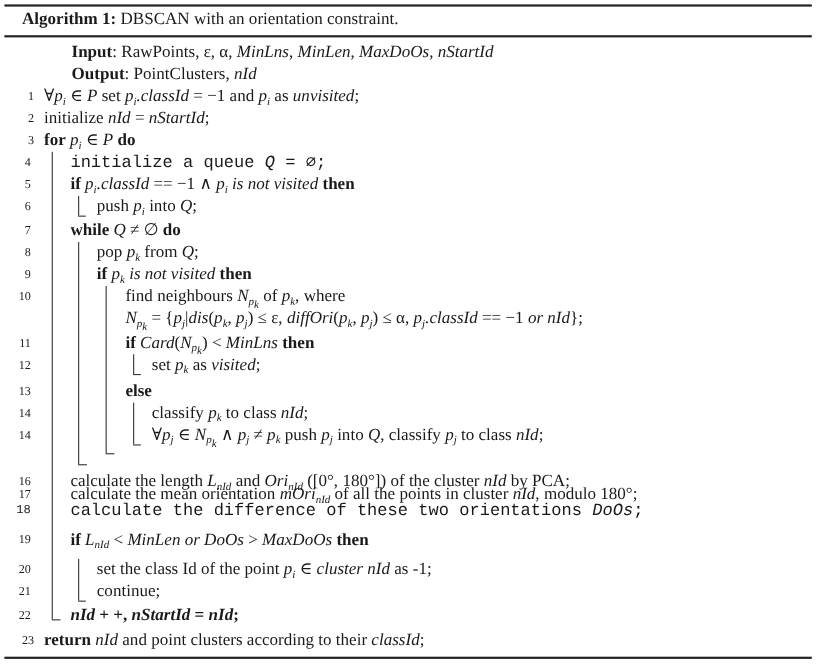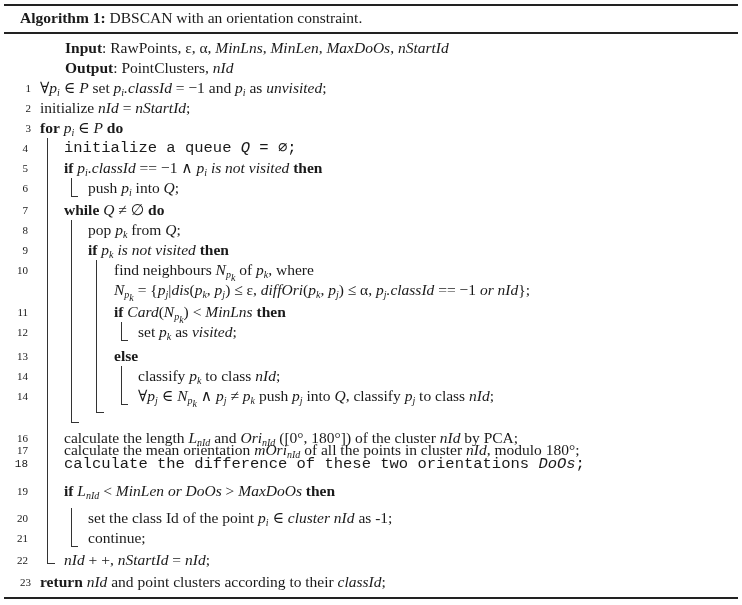--- a/index.html
+++ b/index.html
@@ -155,21 +155,21 @@
   <span class="txt" style="left:88px;">set the class Id of the point <i>p<sub>i</sub></i> ∈ <i>cluster nId</i> as -1;</span>
 </div>
 
 <div class="line" style="top:528px;width:742px;">
   <span class="ln">21</span>
   <span class="txt" style="left:88px;">continue;</span>
 </div>
 
 <div class="line" style="top:550px;width:742px;">
   <span class="ln">22</span>
-  <span class="txt" style="left:64px;"><i>nId</i> + +, <i>nStartId</i> = <i>nId</i>;</span>
+  <span class="txt" style="left:64px;font-weight:bold;"><i>nId</i> + +, <i>nStartId</i> = <i>nId</i>;</span>
 </div>
 
 <div class="line" style="top:572px;width:742px;">
   <span class="ln" style="width:31px;">23</span>
   <span class="txt" style="left:40px;"><b>return</b> <i>nId</i> and point clusters according to their <i>classId</i>;</span>
 </div>
 
 <div class="rule-bot"></div>
 
 </body></html>

